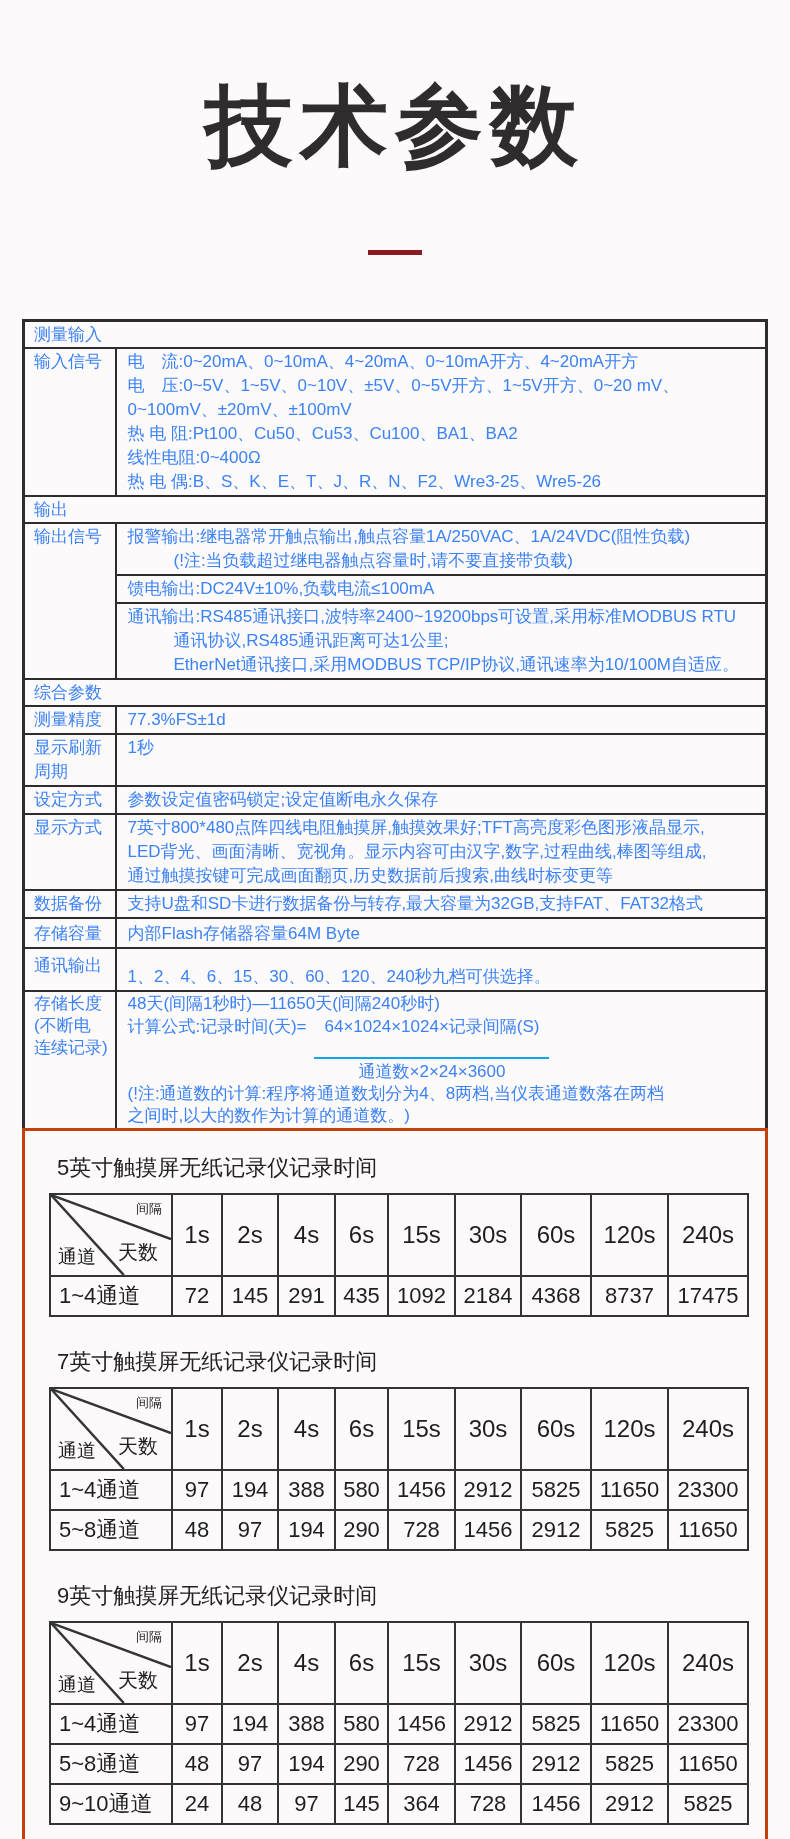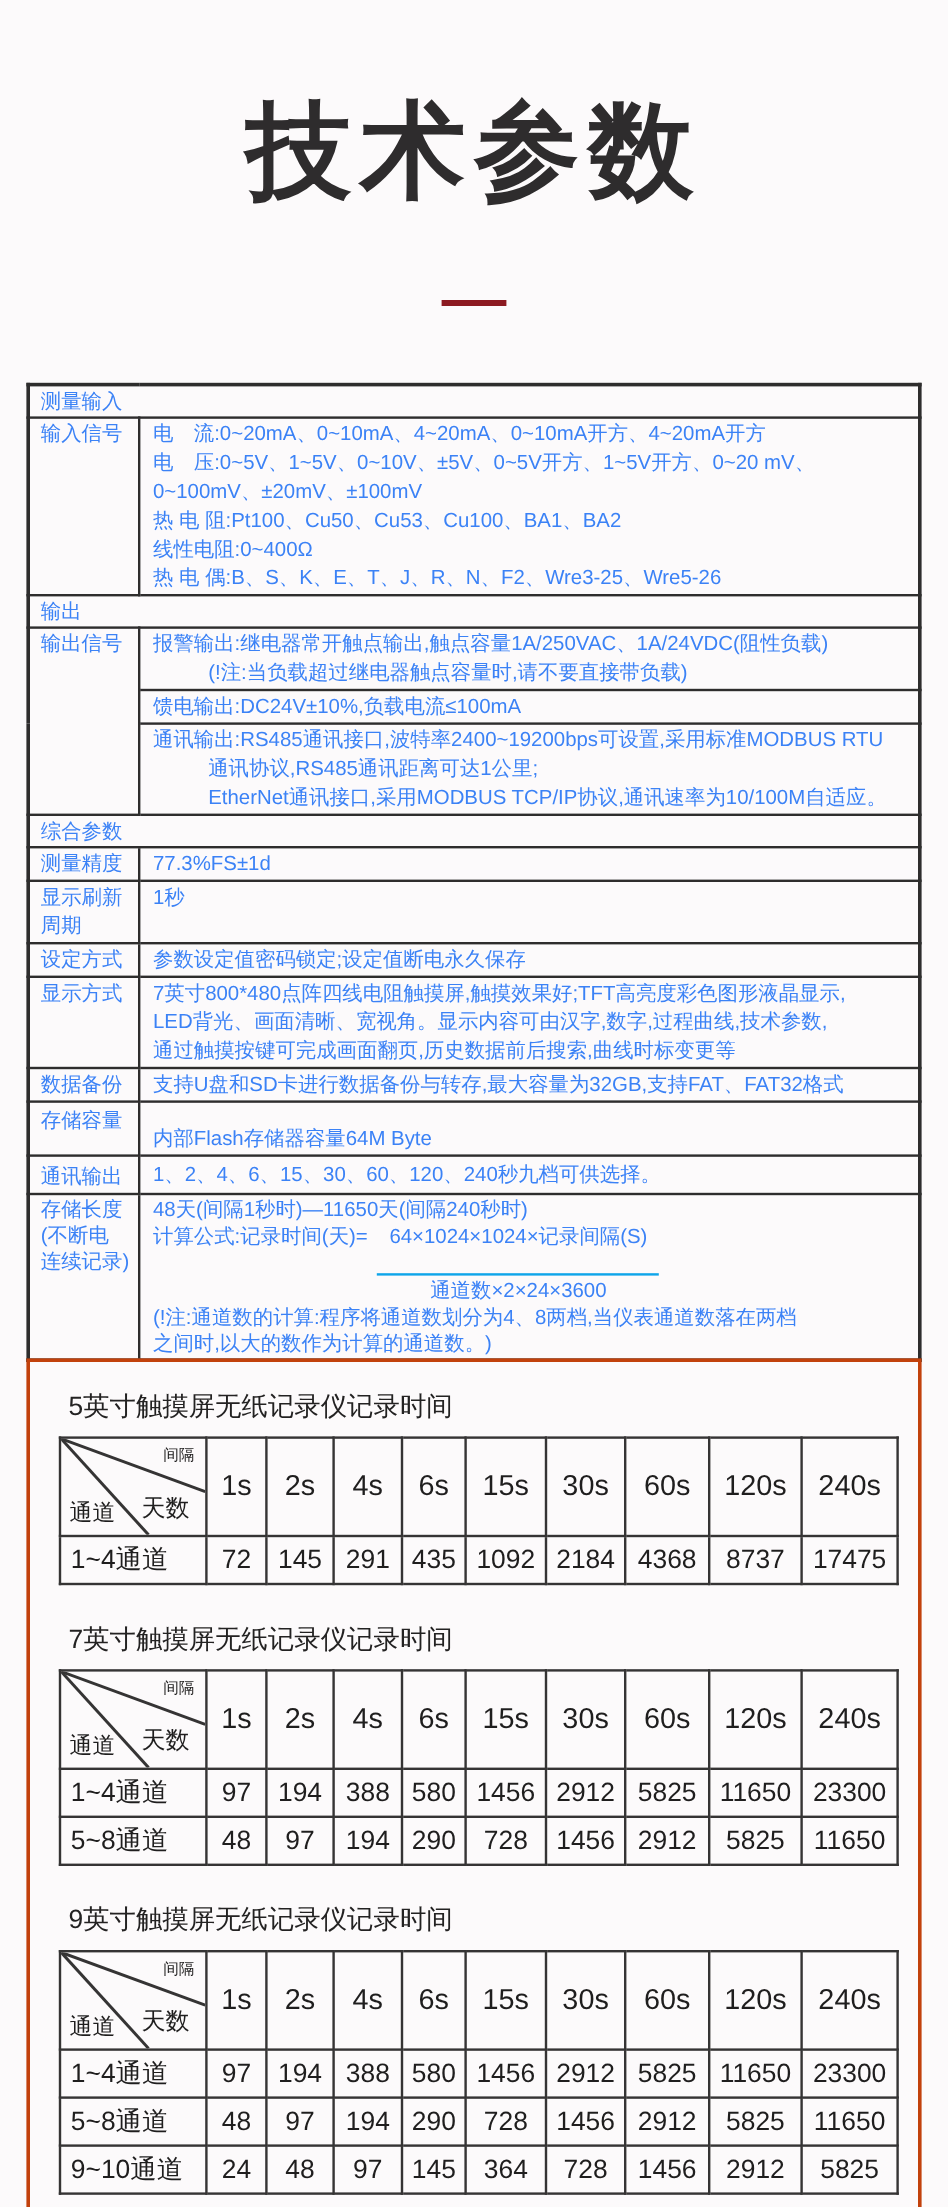--- a/index.html
+++ b/index.html
@@ -155,35 +155,35 @@
       <td class="val">1秒</td>
     </tr>
     <tr>
       <td class="lbl">设定方式</td>
       <td class="val">参数设定值密码锁定;设定值断电永久保存</td>
     </tr>
     <tr>
       <td class="lbl">显示方式</td>
       <td class="val">
         <div>7英寸800*480点阵四线电阻触摸屏,触摸效果好;TFT高亮度彩色图形液晶显示,</div>
-        <div>LED背光、画面清晰、宽视角。显示内容可由汉字,数字,过程曲线,技术参数,</div>
+        <div>LED背光、画面清晰、宽视角。显示内容可由汉字,数字,过程曲线,棒图等组成,</div>
         <div>通过触摸按键可完成画面翻页,历史数据前后搜索,曲线时标变更等</div>
       </td>
     </tr>
     <tr>
       <td class="lbl">数据备份</td>
       <td class="val">支持U盘和SD卡进行数据备份与转存,最大容量为32GB,支持FAT、FAT32格式</td>
     </tr>
     <tr>
       <td class="lbl" style="padding-top:3px">存储容量</td>
-      <td class="val" style="padding-top:18px">内部Flash存储器容量64M Byte</td>
+      <td class="val" style="padding-top:3px">内部Flash存储器容量64M Byte</td>
     </tr>
     <tr>
       <td class="lbl" style="padding-top:5px">通讯输出</td>
-      <td class="val" style="padding-top:3px">1、2、4、6、15、30、60、120、240秒九档可供选择。</td>
+      <td class="val" style="padding-top:16px">1、2、4、6、15、30、60、120、240秒九档可供选择。</td>
     </tr>
     <tr>
       <td class="lbl tight">
         <div>存储长度</div>
         <div>(不断电</div>
         <div>连续记录)</div>
       </td>
       <td class="val tight">
         <div>48天(间隔1秒时)—11650天(间隔240秒时)</div>
         <div class="formula">

